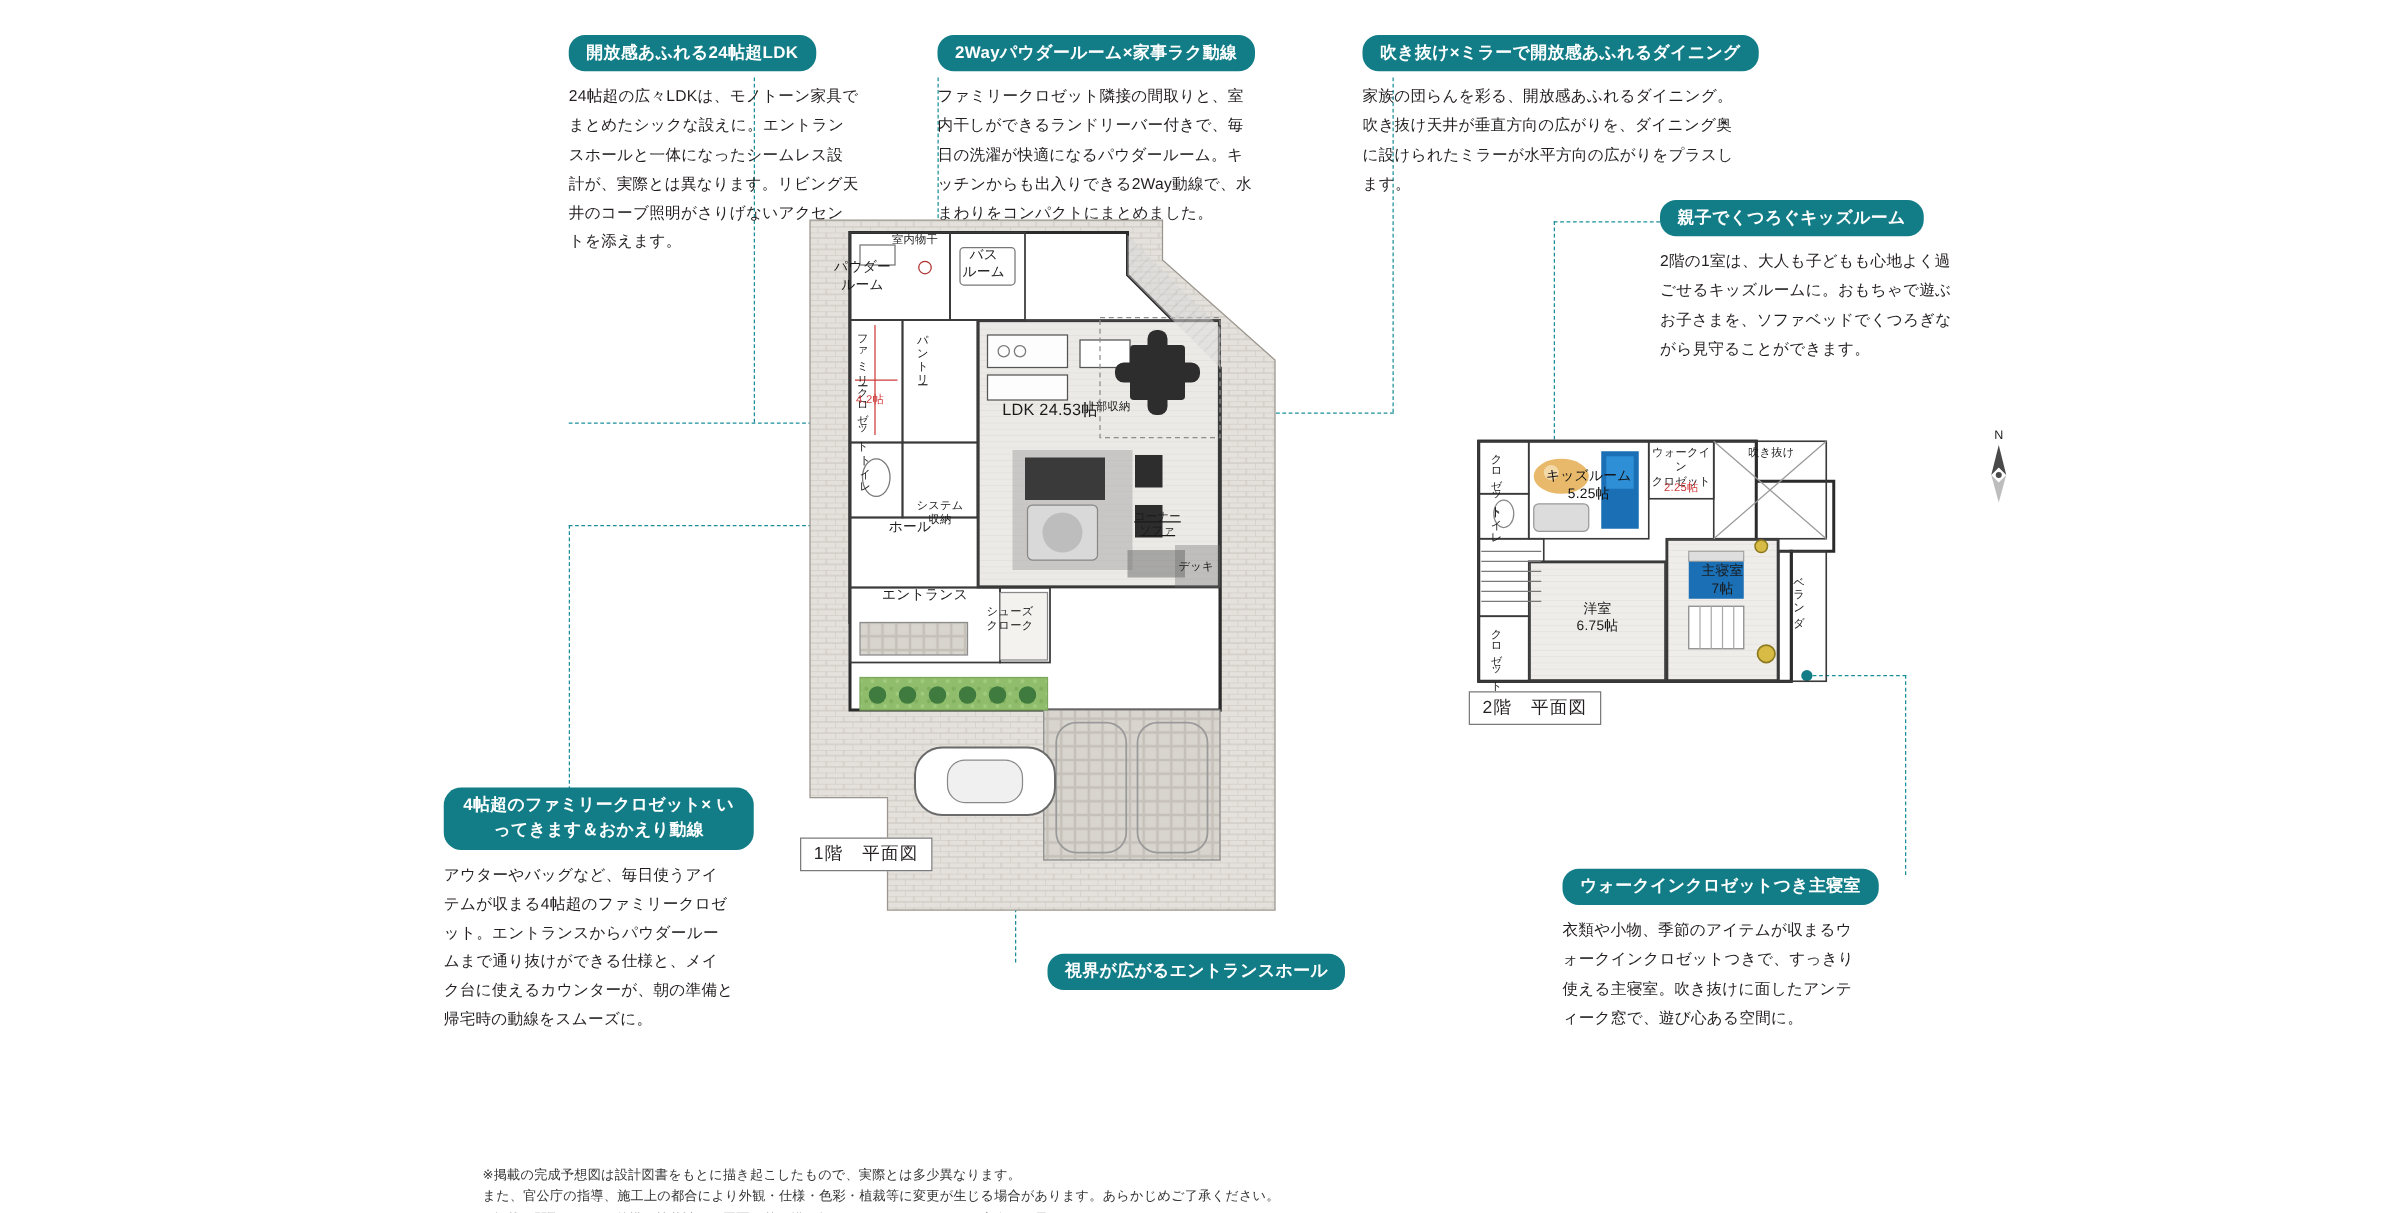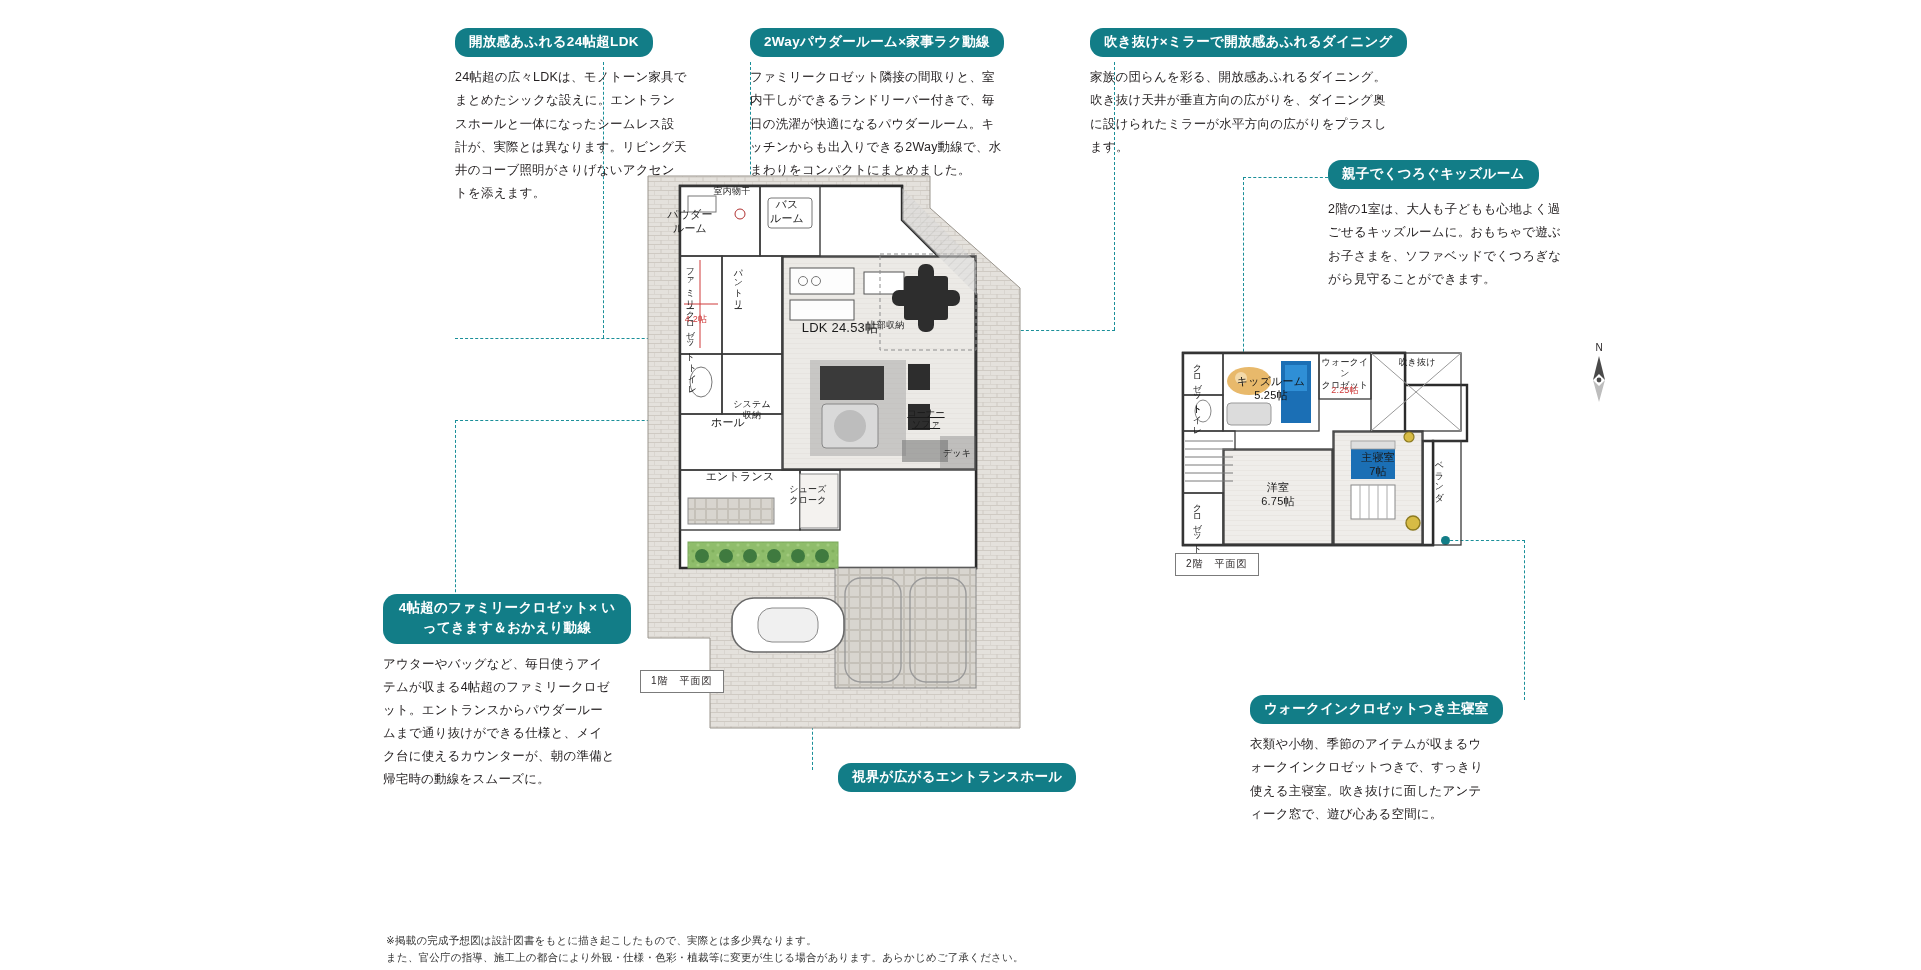--- a/index.html
+++ b/index.html
@@ -42,21 +42,21 @@
   .dot{position:absolute;width:9px;height:9px;border-radius:50%;background:#127d87;}
 
   
   #plan1{left:640px;top:168px;width:480px;height:610px;}
   #plan2{left:1175px;top:345px;width:320px;height:260px;}
 
   .plan-label{
     position:absolute;
     border:1px solid #7b7b7b;
     background:#ffffff;
-    font-size:10px;
+    font-size:14px;
     padding:3px 10px 4px 10px;
     letter-spacing:1px;
     color:#231f20;
     white-space:nowrap;
   }
 
   
   .footnote{
     position:absolute;
     left:386px;top:912px;
@@ -117,21 +117,21 @@
 <div class="callout" style="left:1090px;top:28px;width:300px;">
   <div class="badge">吹き抜け×ミラーで開放感あふれるダイニング</div>
   <div class="body">家族の団らんを彩る、開放感あふれるダイニング。吹き抜け天井が垂直方向の広がりを、ダイニング奥に設けられたミラーが水平方向の広がりをプラスします。</div>
 </div>
 
 <div class="callout" style="left:1328px;top:160px;width:238px;">
   <div class="badge">親子でくつろぐキッズルーム</div>
   <div class="body">2階の1室は、大人も子どもも心地よく過ごせるキッズルームに。おもちゃで遊ぶお子さまを、ソファベッドでくつろぎながら見守ることができます。</div>
 </div>
 
-<div class="callout" style="left:355px;top:594px;width:232px;margin-left:28px;">
+<div class="callout" style="left:355px;top:630px;width:232px;">
   <div class="badge two-line" style="width:220px;">4帖超のファミリークロゼット×
 いってきます＆おかえり動線</div>
   <div class="body">アウターやバッグなど、毎日使うアイテムが収まる4帖超のファミリークロゼット。エントランスからパウダールームまで通り抜けができる仕様と、メイク台に使えるカウンターが、朝の準備と帰宅時の動線をスムーズに。</div>
 </div>
 
 <div class="callout" style="left:838px;top:763px;width:226px;">
   <div class="badge">視界が広がるエントランスホール</div>
 </div>
 
 <div class="callout" style="left:1250px;top:695px;width:244px;">

